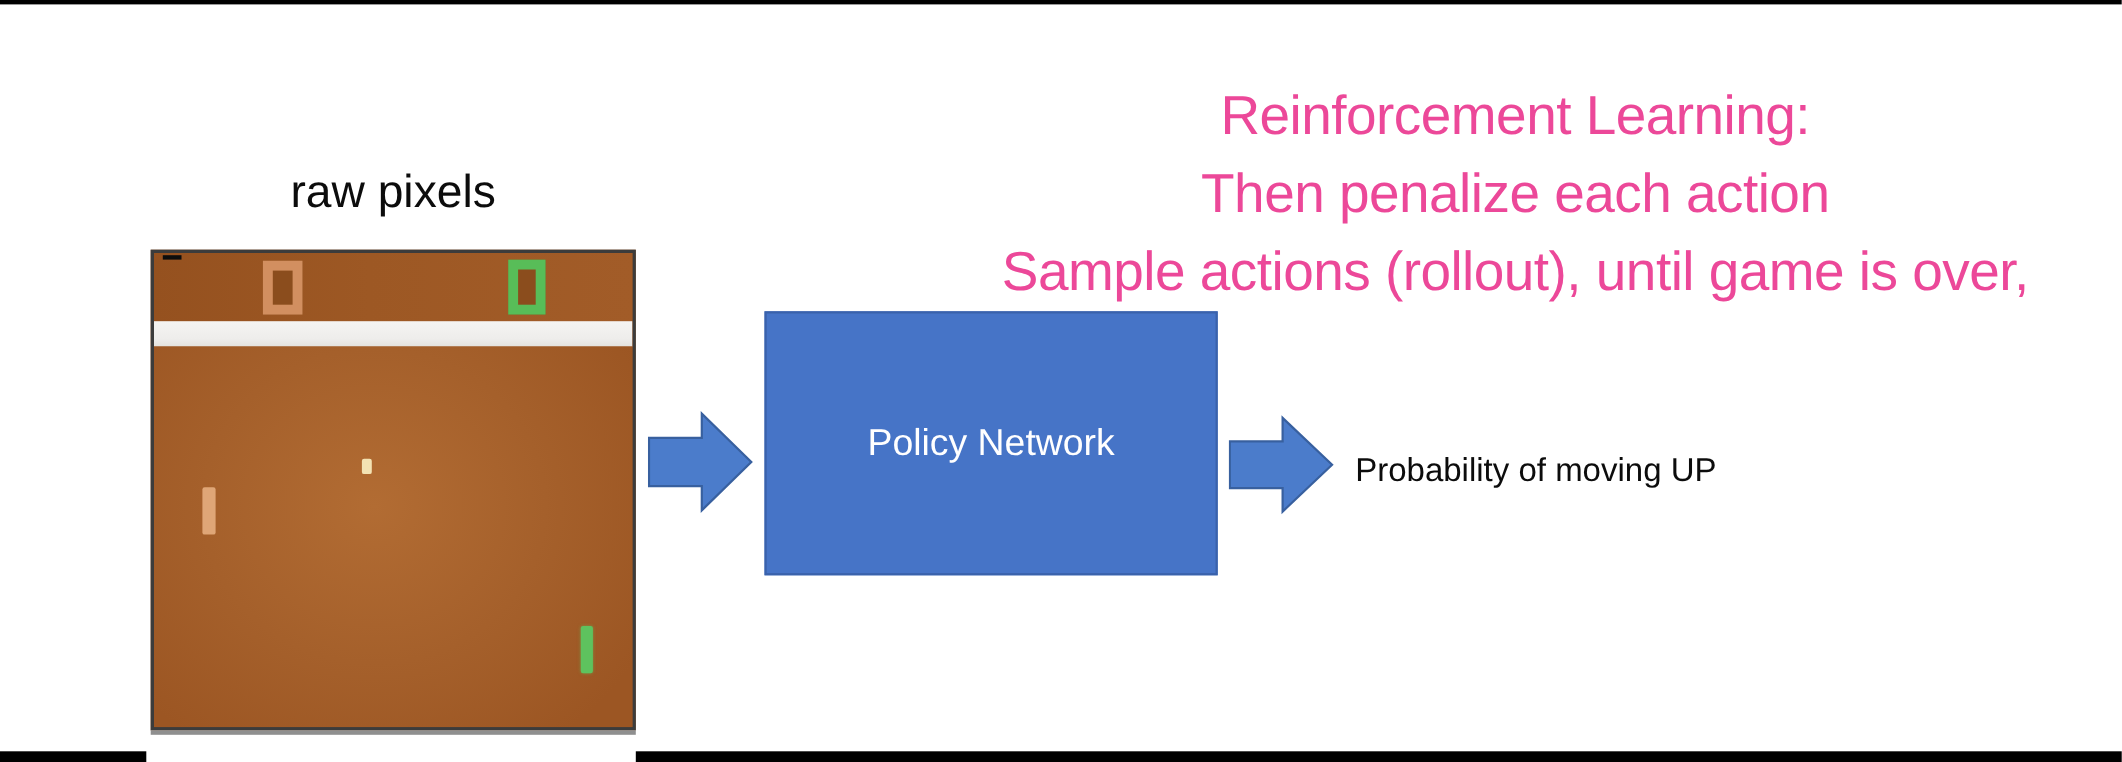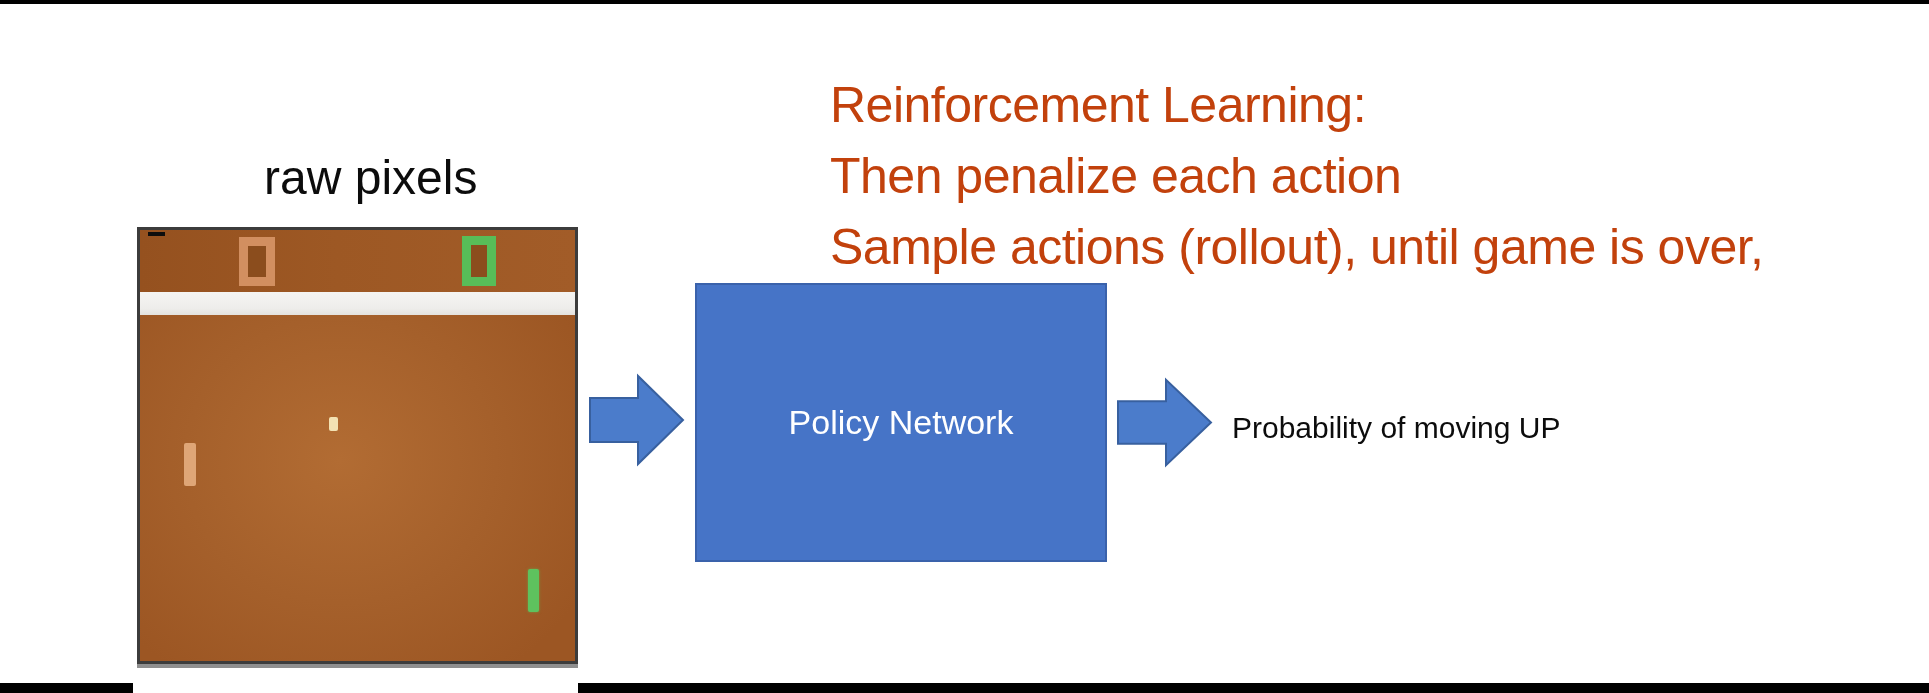--- a/index.html
+++ b/index.html
@@ -20,33 +20,33 @@
     left: 0; top: 0;
     width: 1929px; height: 4px;
     background: #000000;
   }
 
   
   .title-block {
     position: absolute;
     left: 830px; top: 70px;
     width: 1095px;
-    text-align: left;
-    color: #c2410c;
+    text-align: center;
+    color: #ec4899;
     font-size: 50px;
     line-height: 71px;
     letter-spacing: -0.5px;
     white-space: nowrap;
   }
 
   
   .raw-pixels-label {
     position: absolute;
     left: 264px; top: 150px;
-    font-size: 48px;
+    font-size: 42px;
     color: #0c0c0c;
     white-space: nowrap;
   }
 
   
   .game-frame {
     position: absolute;
     left: 137px; top: 227px;
     width: 441px; height: 437px;
     border: 3px solid #3c3c3c;
@@ -125,21 +125,21 @@
 
   
   .flow-arrow { position: absolute; }
   .flow-arrow.input  { left: 589px; top: 373px; width: 96px; height: 94px; }
   .flow-arrow.output { left: 1117px; top: 377px; width: 96px; height: 91px; }
 
   
   .policy-box {
     position: absolute;
     left: 695px; top: 283px;
-    width: 412px; height: 279px;
+    width: 412px; height: 240px;
     background: #4674c7;
     border: 2px solid #3a62ab;
     display: flex;
     align-items: center;
     justify-content: center;
   }
   .policy-box .box-label {
     color: #ffffff;
     font-size: 34px;
     white-space: nowrap;

